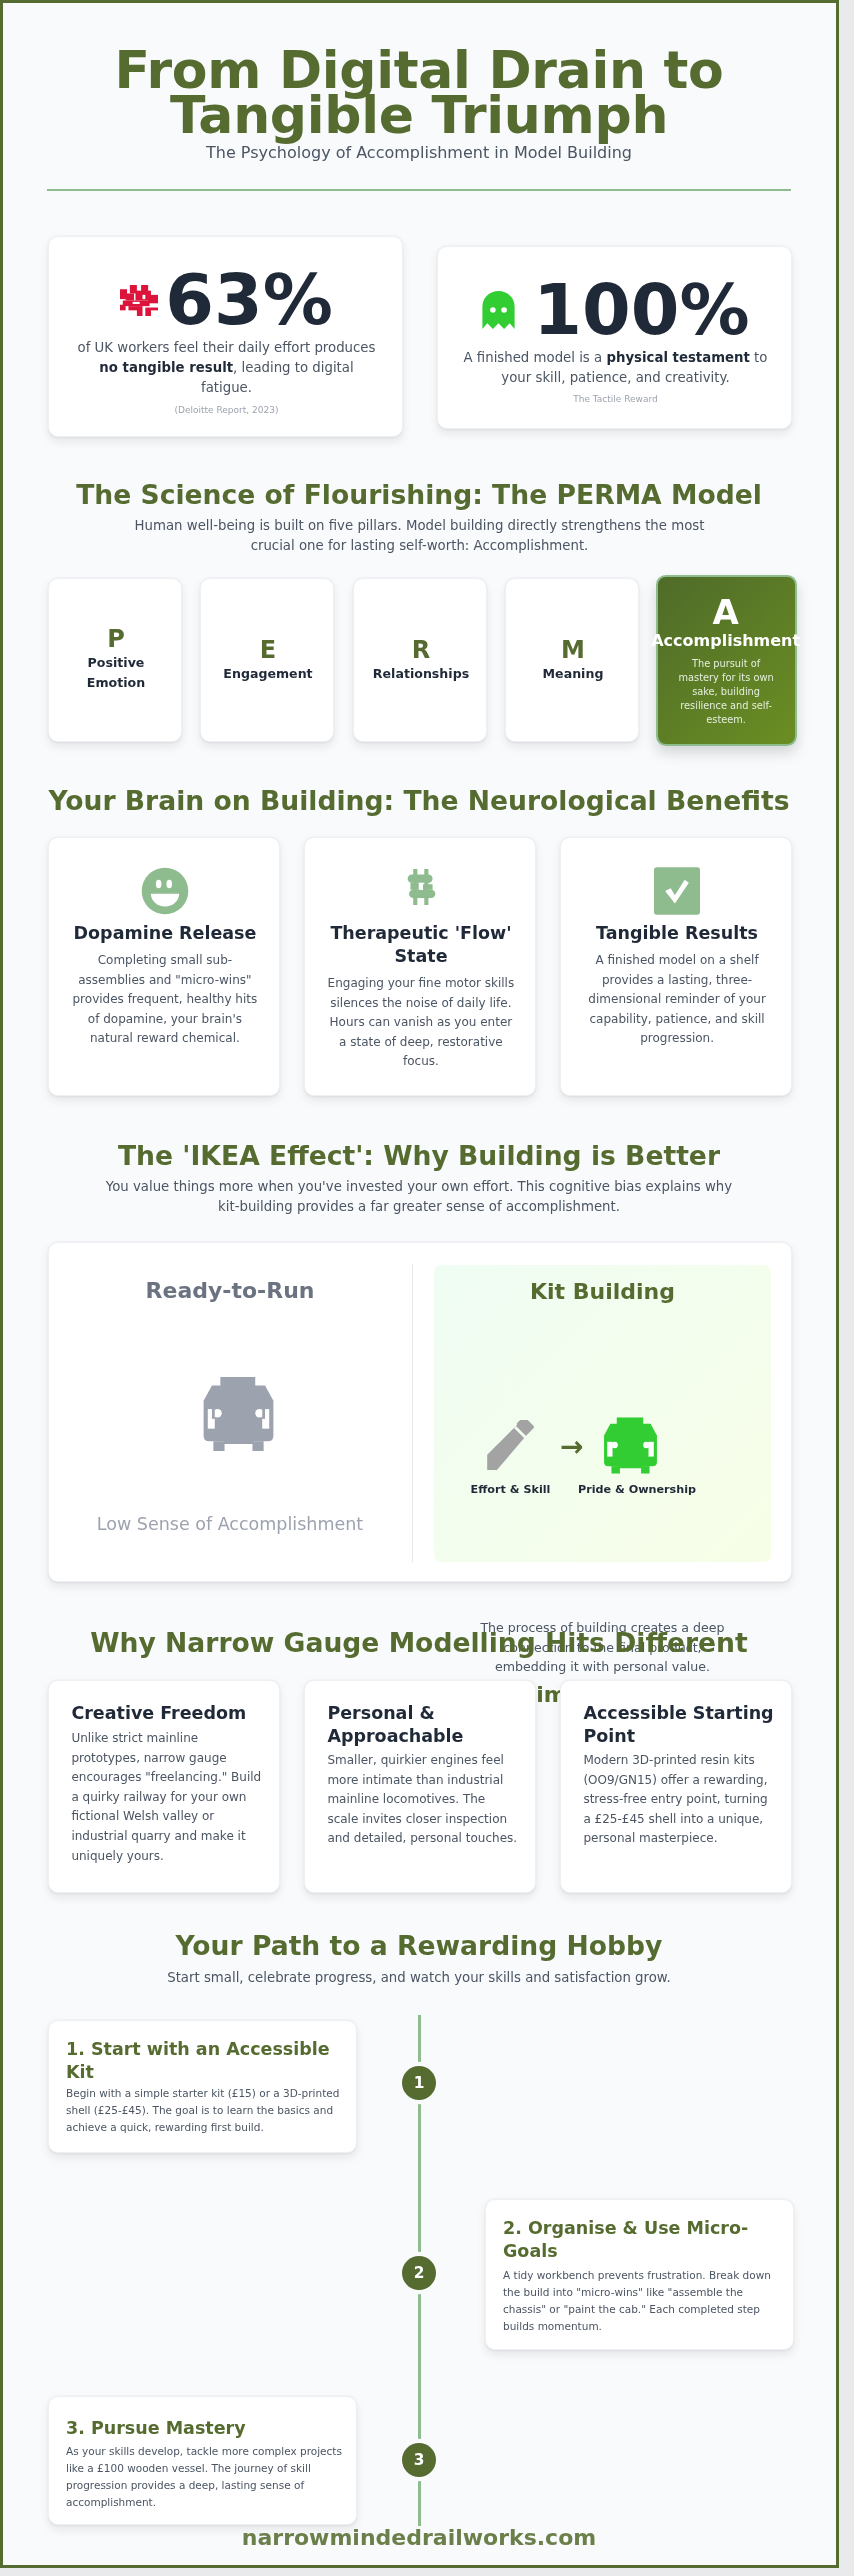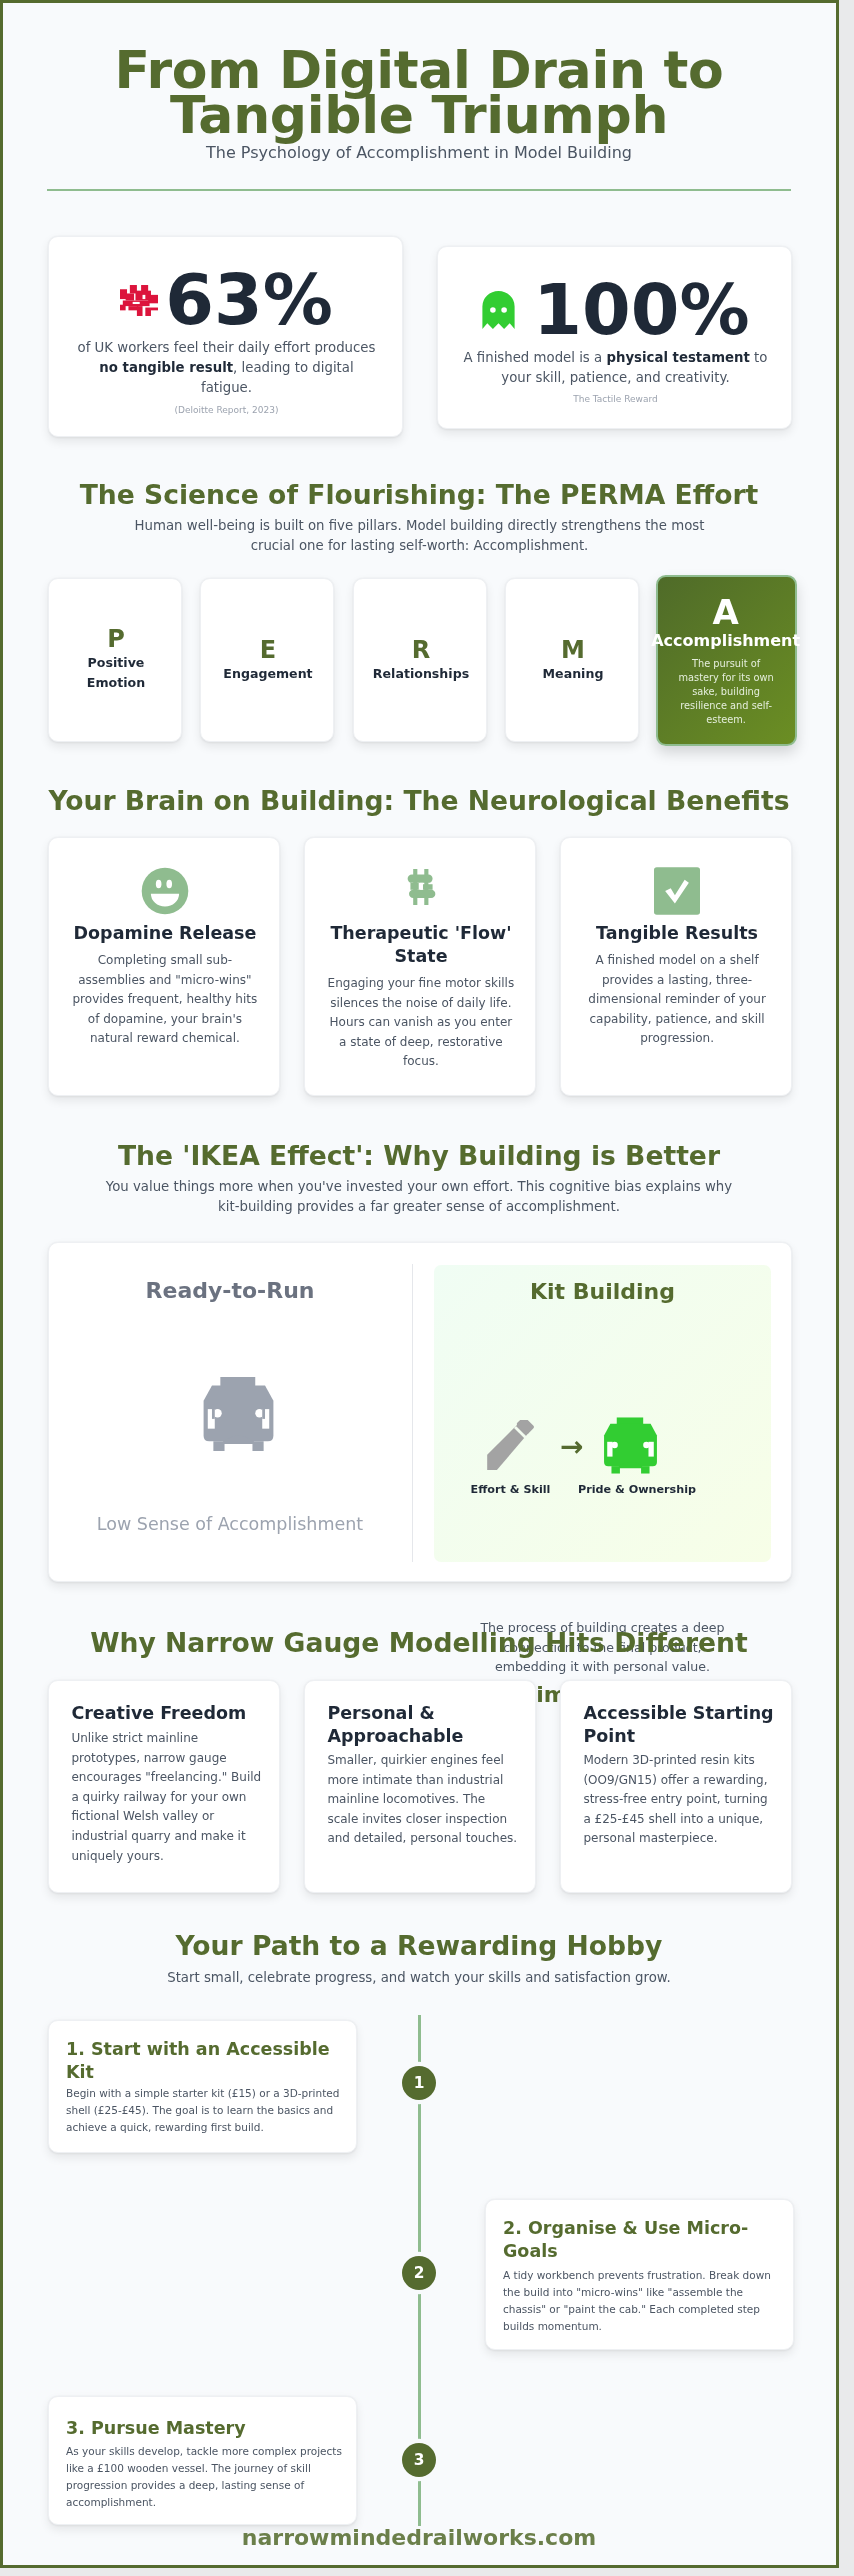--- a/index.html
+++ b/index.html
@@ -115,21 +115,21 @@
         </svg>
       </span>
       <span class="stat-num">100%</span>
     </div>
     <div class="abs center stat-text" style="left:21px; top:101px; width:313px;">
       <span>A finished model is a </span><b>physical testament</b><span> to your skill, patience, and creativity.</span>
     </div>
     <div class="abs center stat-src" style="left:0; top:147px; width:355px;">The Tactile Reward</div>
   </div>
 
-  <div class="abs center h2" style="left:28px; top:476px; width:776px;">The Science of Flourishing: The PERMA Effort</div>
+  <div class="abs center h2" style="left:28px; top:476px; width:776px;">The Science of Flourishing: The PERMA Model</div>
   <div class="abs center lead" style="left:112px; top:513px; width:609px;">Human well-being is built on five pillars. Model building directly strengthens the most crucial one for lasting self-worth: Accomplishment.</div>
 
   <div class="abs card" style="left:45px; top:575px; width:134px; height:164px;">
     <div class="abs center" style="left:0; top:46px; width:134px;">
       <div class="perma-letter">P</div>
       <div class="perma-label" style="padding:0 26.6px;">Positive Emotion</div>
     </div>
   </div>
   <div class="abs card" style="left:197px; top:575px; width:134px; height:164px;">
     <div class="abs center" style="left:0; top:57px; width:134px;">

